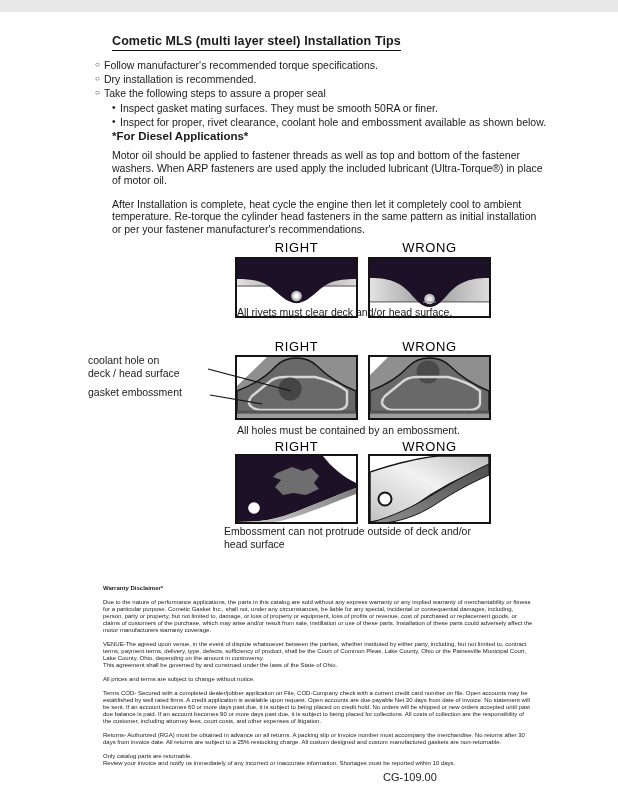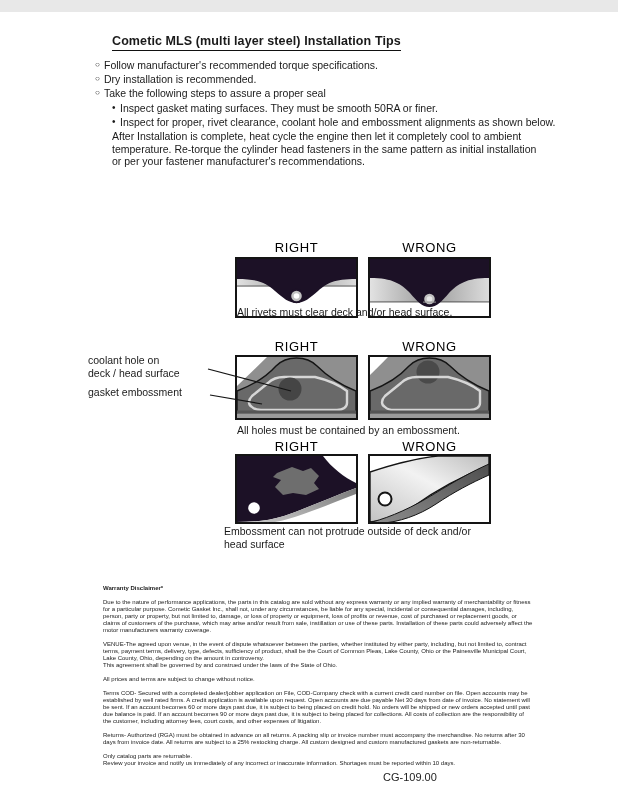--- a/index.html
+++ b/index.html
@@ -78,25 +78,27 @@
     <div class="brow">
       <span class="bmark">○</span>
       <span>Take the following steps to assure a proper seal</span>
     </div>
     <div class="brow sub">
       <span class="bmark dot">•</span>
       <span>Inspect gasket mating surfaces.  They must be smooth 50RA or finer.</span>
     </div>
     <div class="brow sub">
       <span class="bmark dot">•</span>
-      <span>Inspect for proper, rivet clearance, coolant hole and embossment alignments as shown below.</span>
+      <span>Inspect for proper, rivet clearance, coolant hole and embossment available as shown below.</span>
     </div>
   </div>
 
   <div class="abs diesel">
+    <h3>*For Diesel Applications*</h3>
+    <p>Motor oil should be applied to fastener threads as well as top and bottom of the fastener washers. When ARP fasteners are used apply the included lubricant (Ultra-Torque®) in place of motor oil.</p>
     <p>After Installation is complete, heat cycle the engine then let it completely cool to ambient temperature. Re-torque the cylinder head fasteners in the same pattern as initial installation or per your fastener manufacturer's recommendations.</p>
   </div>
 
   <div class="abs dlabel" style="left:235px;top:228px">RIGHT</div>
   <div class="abs dlabel" style="left:368px;top:228px">WRONG</div>
 
   <div class="abs panel" style="left:235px;top:245px">
     <svg width="119" height="57" viewBox="0 0 119 57">
       <rect width="119" height="57" fill="#ffffff"></rect>
       <rect y="20" width="119" height="7" fill="url(#g1)"></rect>

